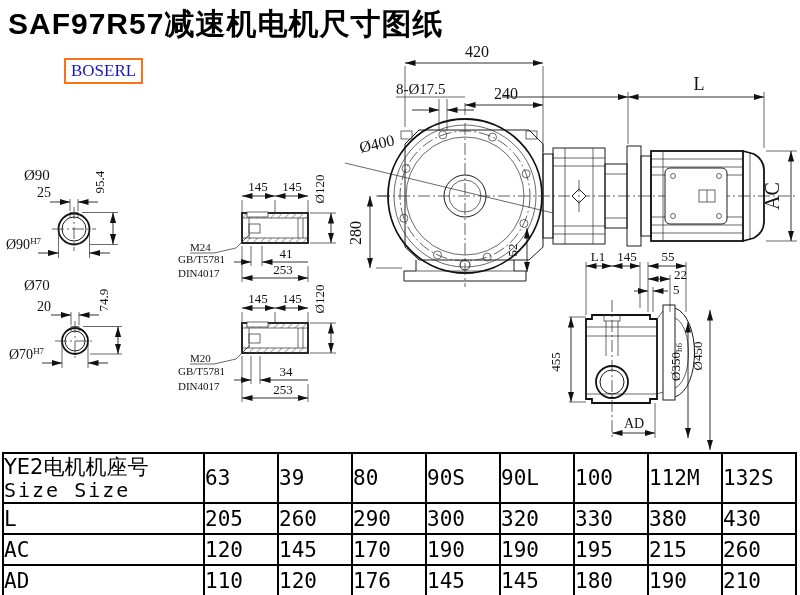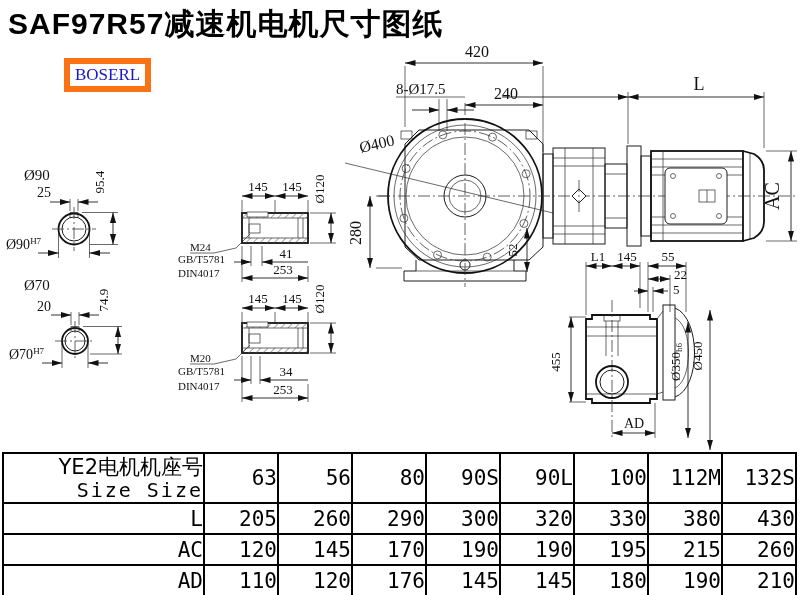--- a/index.html
+++ b/index.html
@@ -1,34 +1,34 @@
 <!DOCTYPE html>
 <html><head>
 <meta charset="utf-8">
 <style>
   html,body{margin:0;padding:0;background:#ffffff;}
   #stage{position:relative;width:800px;height:595px;background:#ffffff;overflow:hidden;
          font-family:"Liberation Sans",sans-serif;}
   .title{position:absolute;left:8px;top:4px;font-size:30px;font-weight:bold;color:#000;
          letter-spacing:1px;white-space:nowrap;}
-  .brand{position:absolute;left:64px;top:58px;border:6px solid #f97316;background:#fff;
+  .brand{position:absolute;left:64px;top:58px;border:2px solid #f97316;background:#fff;
          padding:0 5px;height:22px;line-height:22px;
          font-family:"Liberation Serif",serif;font-size:17px;color:#1717c4;}
   svg{position:absolute;left:0;top:0;}
   svg text{font-family:"Liberation Serif",serif;fill:#111;}
   .ln{stroke:#1c1c1c;stroke-width:1;fill:none;}
   .ln2{stroke:#111;stroke-width:1.8;fill:none;}
   .thin{stroke:#2a2a2a;stroke-width:0.7;fill:none;}
   .cl{stroke:#3a3a3a;stroke-width:0.8;fill:none;stroke-dasharray:12 3 2 3;}
   .dim{stroke:#1c1c1c;stroke-width:0.9;fill:none;}
   .fw{fill:#fff;}
   
   .sizetable{position:absolute;left:2px;top:452px;width:795px;border-collapse:collapse;
              table-layout:fixed;}
-  .sizetable td{border:2px solid #000;text-align:right;vertical-align:middle;
+  .sizetable td{border:2px solid #000;text-align:left;vertical-align:middle;
                 font-family:"DejaVu Sans Mono","DejaVu Sans",monospace;
                 font-size:21px;color:#000;padding:0;height:29px;overflow:hidden;}
   .sizetable tr.hd td{height:48px;}
   .hd-cn{font-family:"DejaVu Sans","Liberation Sans",sans-serif;font-size:21px;line-height:24px;}
   .hd-en{font-size:20px;letter-spacing:2px;line-height:22px;}
 </style>
 </head>
 <body>
 
 <div id="stage">
@@ -359,21 +359,21 @@
         <col>
         <col>
     </colgroup>
     <tbody>
         <tr class="hd">
       <td>
         <div class="hd-cn">YE2电机机座号</div>
         <div class="hd-en">Size Size</div>
       </td>
       <td>63</td>
-      <td>56</td>
+      <td>39</td>
       <td>80</td>
       <td>90S</td>
       <td>90L</td>
       <td>100</td>
       <td>112M</td>
       <td>132S</td>
     </tr>
     <tr>
       <td>L</td>
       <td>205</td>

